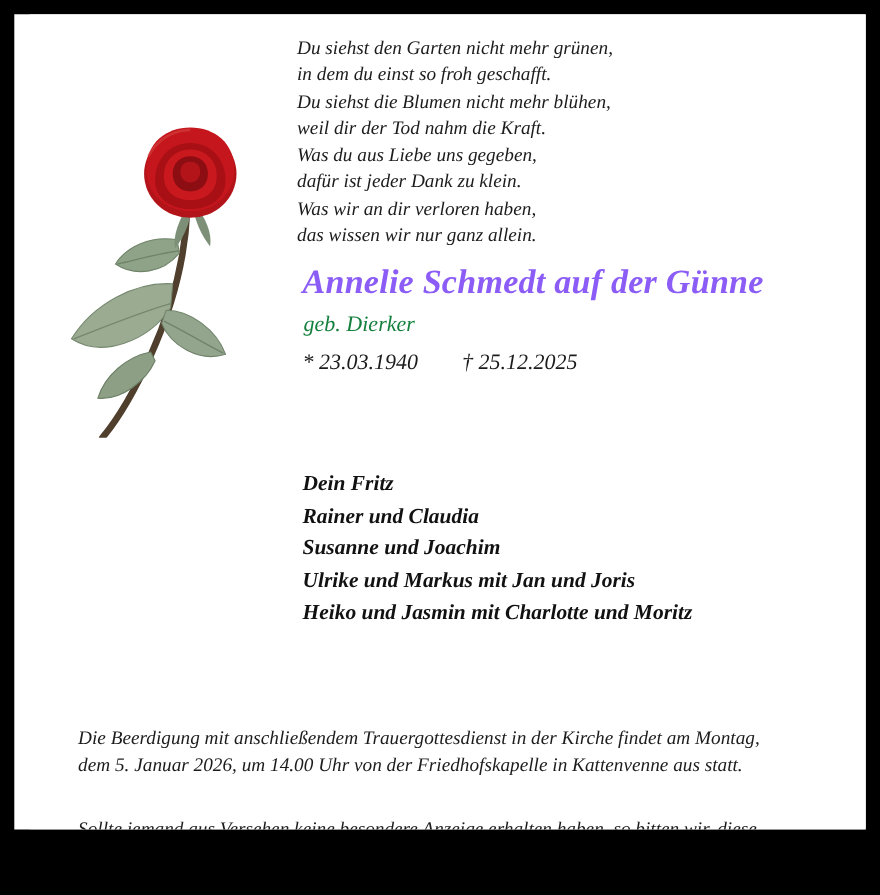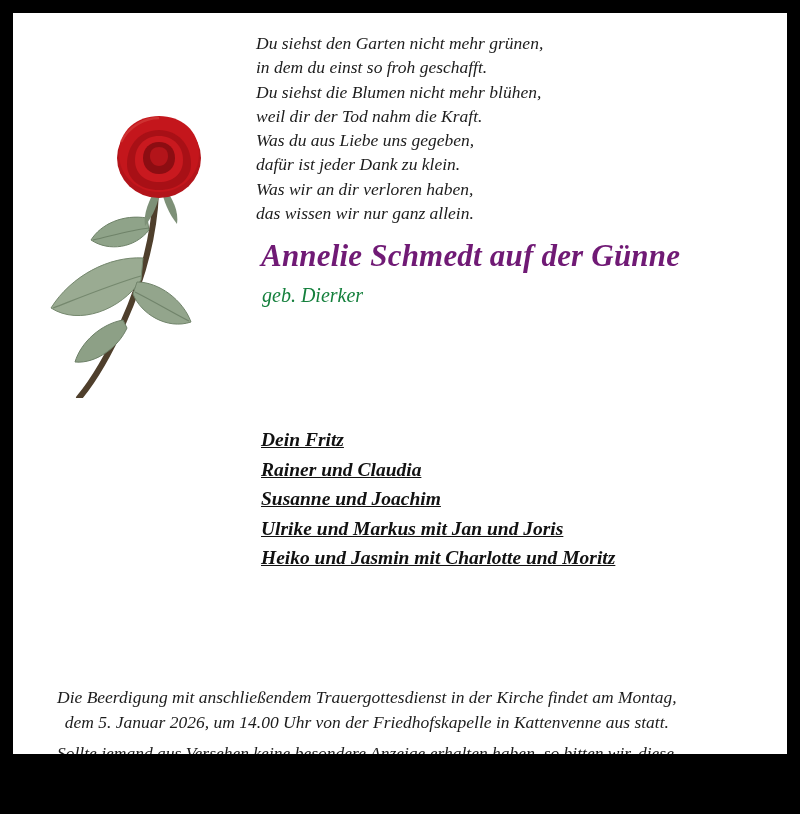--- a/index.html
+++ b/index.html
@@ -23,20 +23,21 @@
     border-left: 13px solid #000000;
     border-right: 13px solid #000000;
     border-bottom: 60px solid #000000;
     overflow: hidden;
   }
   .inner {
     position: relative;
     width: 100%;
     height: 100%;
     background: #ffffff;
+    margin-left: 14px;
   }
 
   
   .rose-wrap {
     position: absolute;
     left: 10px;
     top: 55px;
     width: 190px;
     height: 330px;
   }
@@ -54,21 +55,21 @@
     white-space: pre-line;
   }
   .name {
     position: absolute;
     left: 248px;
     top: 225px;
     font-size: 31px;
     font-weight: bold;
     font-style: italic;
     letter-spacing: 0.2px;
-    color: #701a75;
+    color: #8b5cf6;
   }
   .maiden {
     position: absolute;
     left: 249px;
     top: 271px;
     font-size: 20px;
     font-style: italic;
     color: #15803d;
   }
   .dates {
@@ -92,43 +93,41 @@
   .mourners {
     position: absolute;
     left: 248px;
     top: 412px;
     font-size: 19.5px;
     font-style: italic;
     font-weight: bold;
     line-height: 29.5px;
     color: #111111;
     white-space: pre-line;
-    text-decoration: underline;
   }
 
   .address {
     position: absolute;
     left: 44px;
     top: 593px;
     font-size: 17.5px;
     font-style: italic;
     line-height: 25px;
     color: #1c1c1c;
     white-space: pre-line;
   }
   .funeral {
     position: absolute;
     left: 44px;
-    top: 672px;
+    top: 645px;
     font-size: 17.5px;
     font-style: italic;
     line-height: 25px;
     color: #1c1c1c;
     white-space: pre-line;
-    text-align: center;
   }
   .notice {
     position: absolute;
     left: 44px;
     top: 728px;
     font-size: 17.5px;
     font-style: italic;
     line-height: 25px;
     color: #1c1c1c;
     white-space: pre-line;
@@ -173,20 +172,23 @@
 in dem du einst so froh geschafft.
 Du siehst die Blumen nicht mehr blühen,
 weil dir der Tod nahm die Kraft.
 Was du aus Liebe uns gegeben,
 dafür ist jeder Dank zu klein.
 Was wir an dir verloren haben,
 das wissen wir nur ganz allein.</div>
 
     <div class="name">Annelie Schmedt auf der Günne</div>
     <div class="maiden">geb. Dierker</div>
+    <div class="dates">
+      <span class="born">* 23.03.1940</span><span class="died">† 25.12.2025</span>
+    </div>
 
     <div class="mourners">Dein Fritz
 Rainer und Claudia
 Susanne und Joachim
 Ulrike und Markus mit Jan und Joris
 Heiko und Jasmin mit Charlotte und Moritz</div>
 
     <div class="funeral">Die Beerdigung mit anschließendem Trauergottesdienst in der Kirche findet am Montag,
 dem 5. Januar 2026, um 14.00 Uhr von der Friedhofskapelle in Kattenvenne aus statt.</div>
     <div class="notice">Sollte jemand aus Versehen keine besondere Anzeige erhalten haben, so bitten wir, diese

